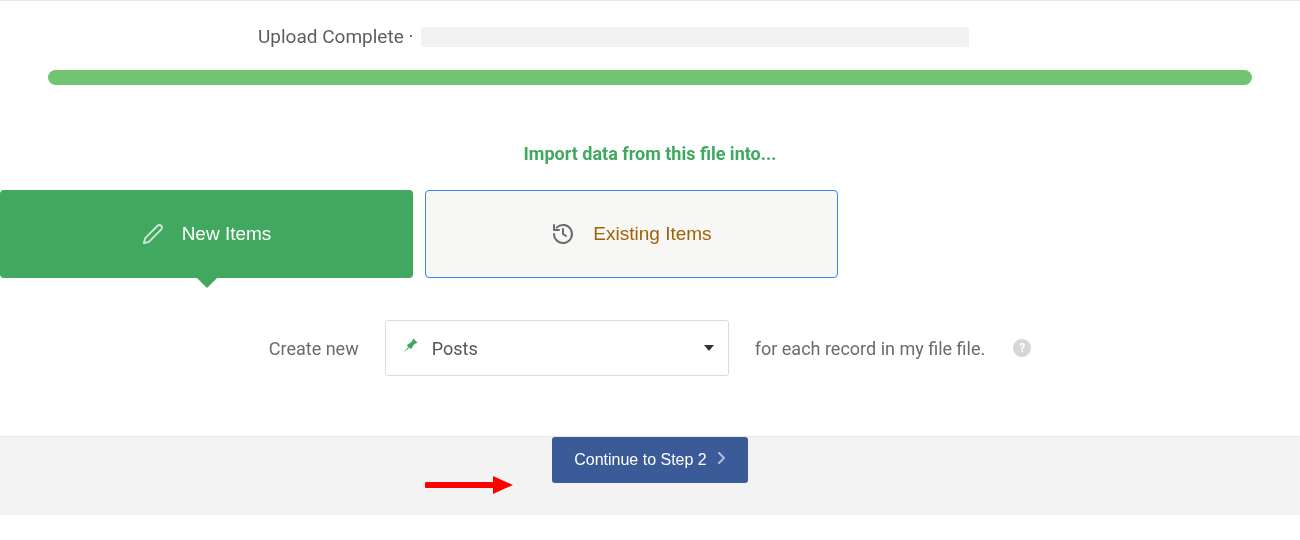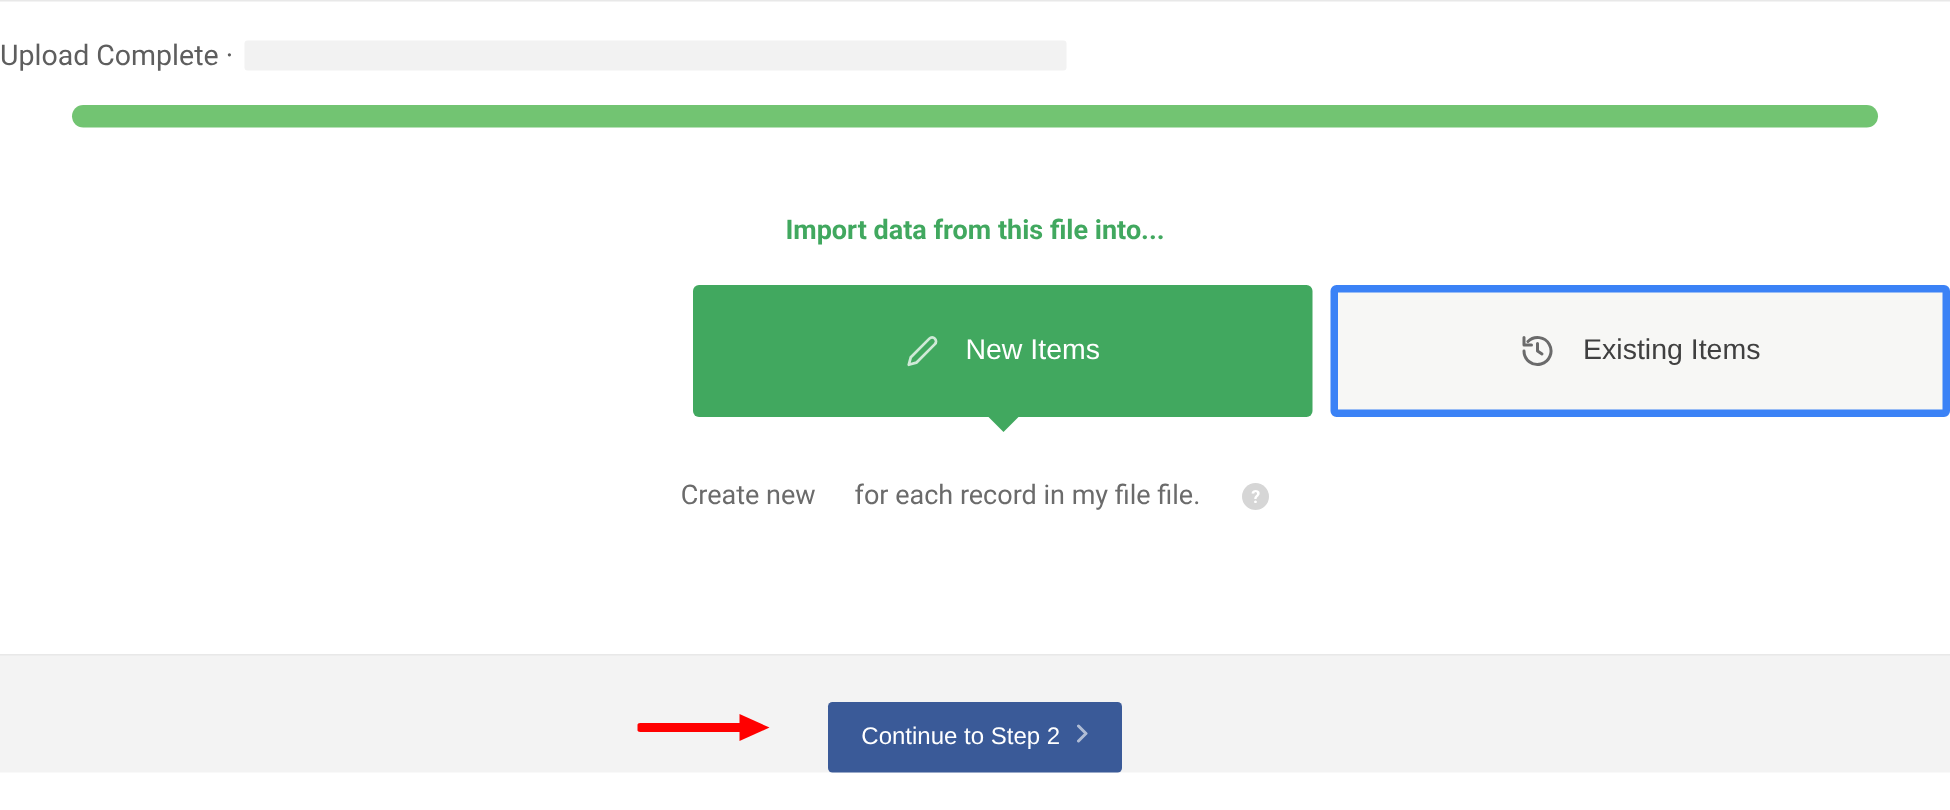--- a/index.html
+++ b/index.html
@@ -14,20 +14,21 @@
     .top-border {
       height: 1px;
       background: #e8e8e8;
       width: 100%;
     }
     .main-area {
       padding-top: 24px;
       height: 435px;
     }
     .upload-row {
+      padding-left: 258px;
       padding-right: 40px;
       display: flex;
       align-items: center;
       gap: 8px;
       margin-bottom: 22px;
     }
     .upload-text {
       font-size: 19px;
       color: #5e5e5e;
     }
@@ -49,21 +50,21 @@
     }
     .import-heading {
       text-align: center;
       font-size: 18px;
       font-weight: 700;
       color: #41a85f;
       margin-bottom: 26px;
     }
     .option-row {
       display: flex;
-      justify-content: flex-end;
+      justify-content: flex-start;
       gap: 12px;
       margin-bottom: 42px;
     }
     .option-btn {
       width: 413px;
       height: 88px;
       border-radius: 4px;
       display: flex;
       align-items: center;
       justify-content: center;
@@ -83,22 +84,22 @@
       bottom: -10px;
       left: 50%;
       transform: translateX(-50%);
       width: 0; height: 0;
       border-left: 12px solid transparent;
       border-right: 12px solid transparent;
       border-top: 12px solid #41a85f;
     }
     .option-btn.inactive {
       background: #f7f7f5;
-      color: #404040;
-      border: 5px solid #3b82f6;
+      color: #a16207;
+      border: 1px solid #3b82f6;
     }
     .option-btn .ico svg { display: block; }
     .config-row {
       display: flex;
       align-items: center;
       justify-content: center;
       gap: 26px;
       font-size: 18px;
       color: #6b6b6b;
     }
@@ -132,21 +133,21 @@
       display: inline-flex;
       align-items: center;
       justify-content: center;
       margin-left: 2px;
     }
     .footer-bar {
       background: #f3f3f3;
       border-top: 1px solid #e8e8e8;
       height: 79px;
       display: flex;
-      align-items: flex-end;
+      align-items: flex-start;
       justify-content: center;
       position: relative;
     }
     .continue-btn {
       background: #3a5a98;
       color: #fff;
       font-size: 16px;
       padding: 14px 22px;
       border: none;
       border-radius: 3px;
@@ -200,20 +201,29 @@
           <polyline points="3 3 3 8 8 8"></polyline>
           <polyline points="12 7 12 12 15 14"></polyline>
         </svg>
       </span>
       <span>Existing Items</span>
     </button>
   </div>
 
   <div class="config-row">
     <span>Create new</span>
+    <div class="select-box">
+      <span class="pin-ico">
+        <svg width="20" height="20" viewBox="0 0 24 24" fill="#41a85f">
+          <path d="M16 3l5 5-4 2-4 6-3-3-6 7 7-6-3-3 6-4 2-4z"></path>
+        </svg>
+      </span>
+      <span class="select-label">Posts</span>
+      <span class="caret"></span>
+    </div>
     <span>for each record in my file file.</span>
     <span class="help-icon">?</span>
   </div>
 
 </div>
 
 <div class="footer-bar">
   <div class="arrow-annotation" style="left:425px; top:36px;">
     <svg width="90" height="24" viewBox="0 0 90 24">
       <line x1="2" y1="12" x2="70" y2="12" stroke="#ff0000" stroke-width="6" stroke-linecap="round"></line>

